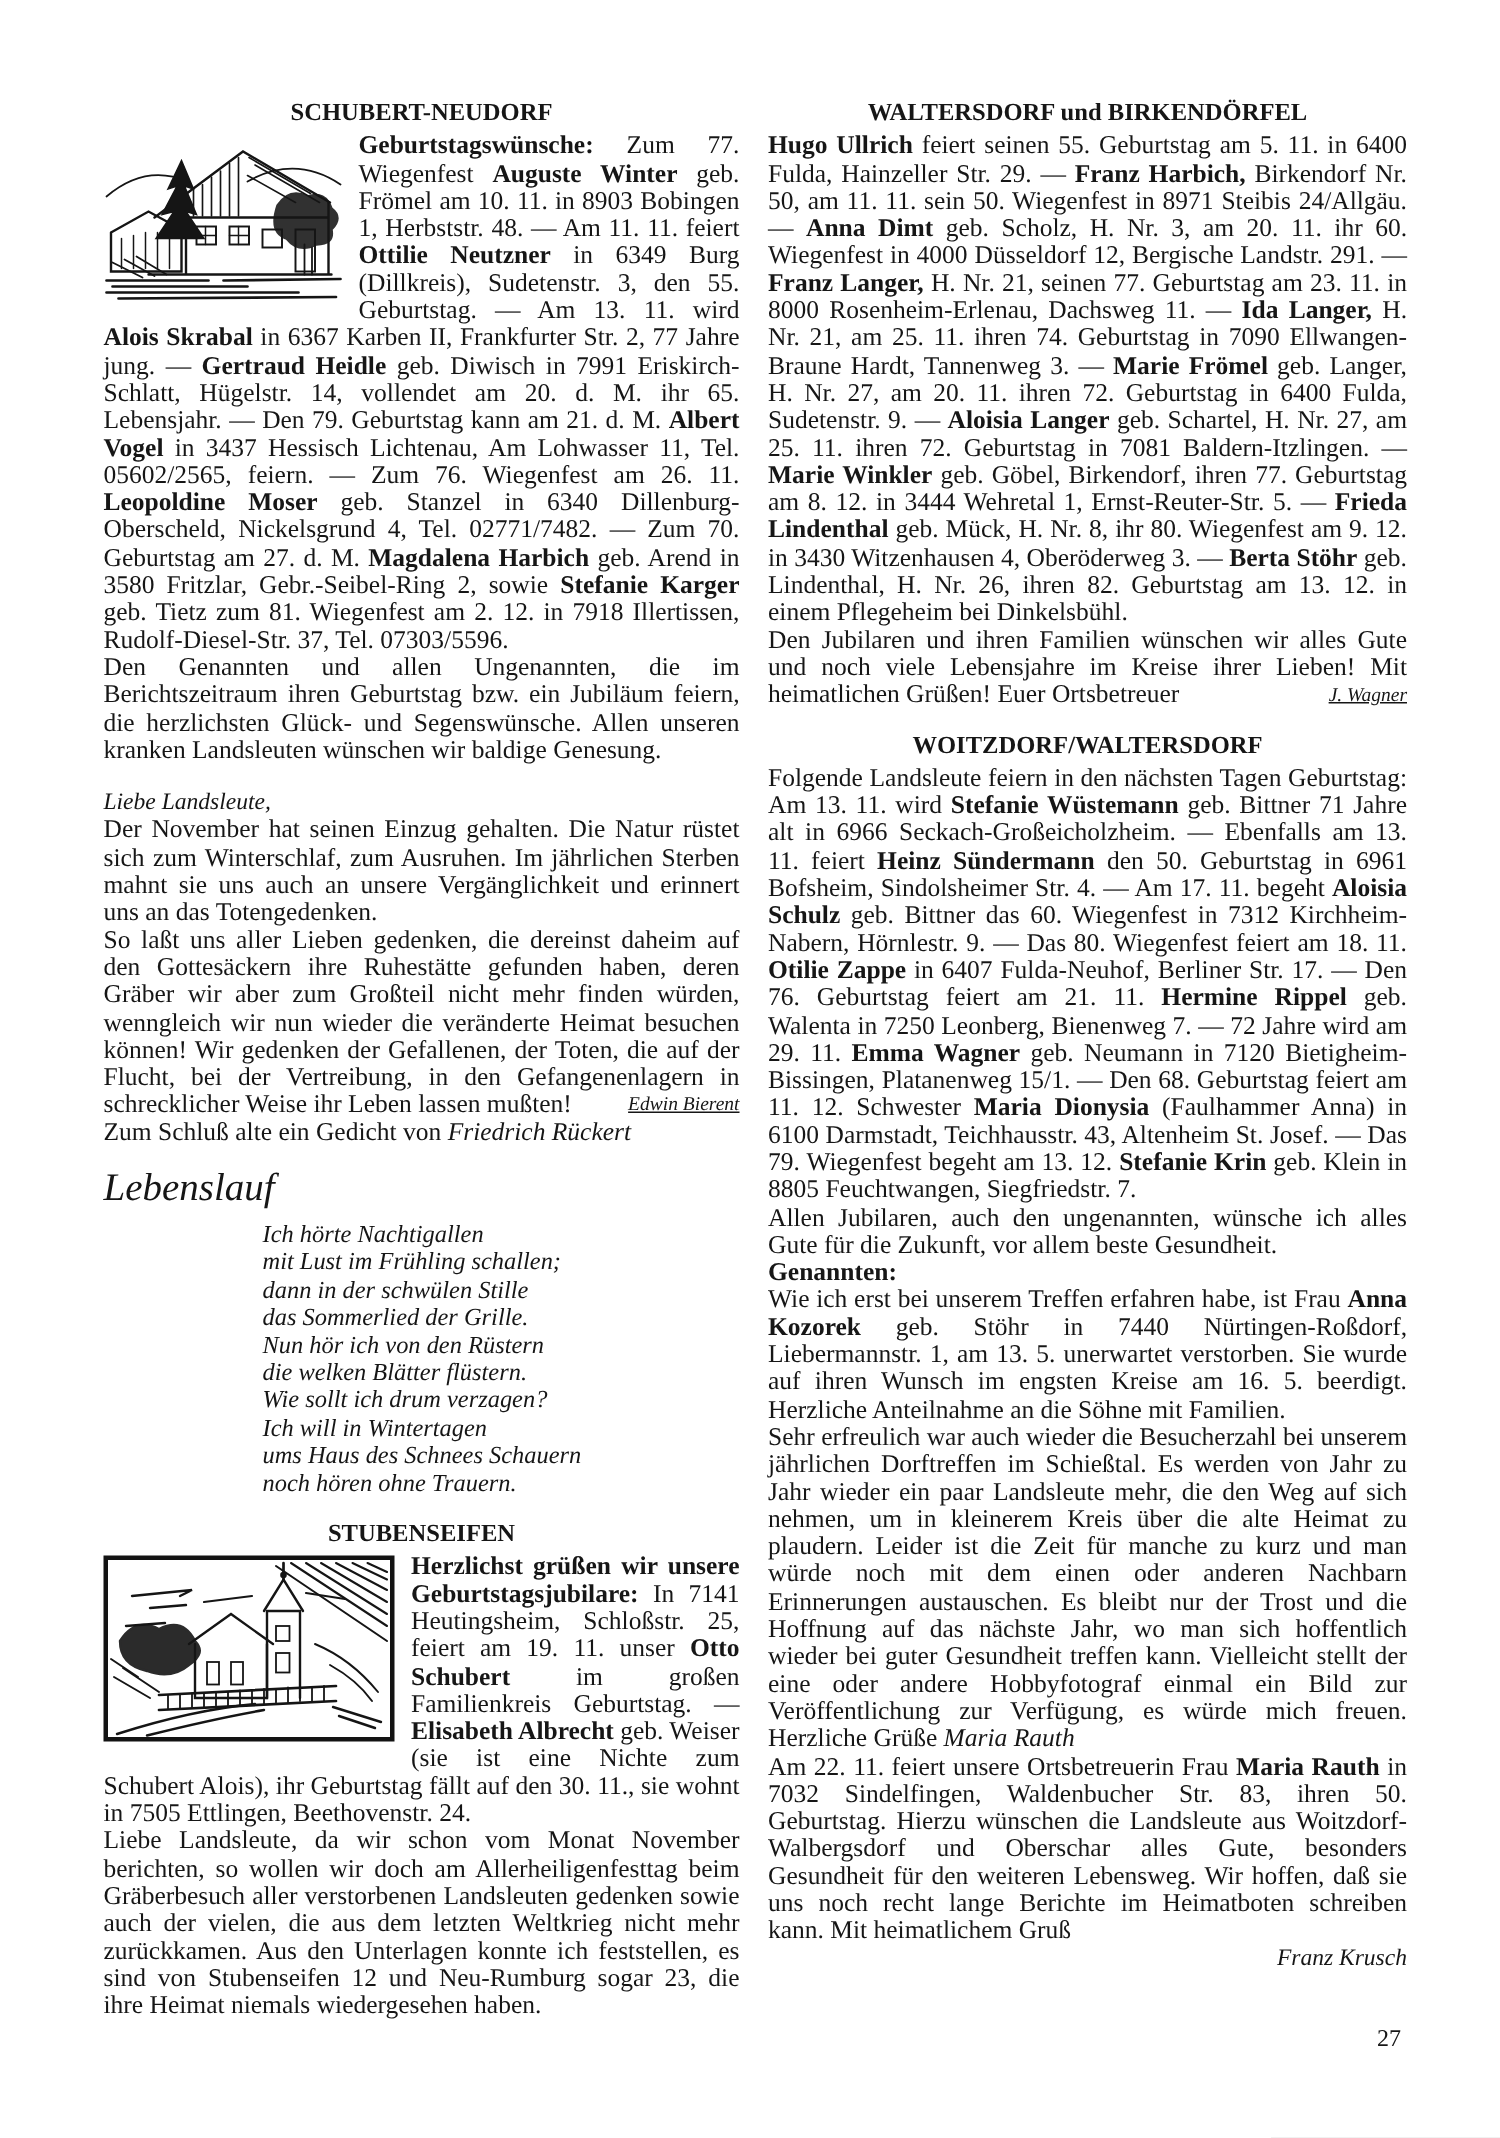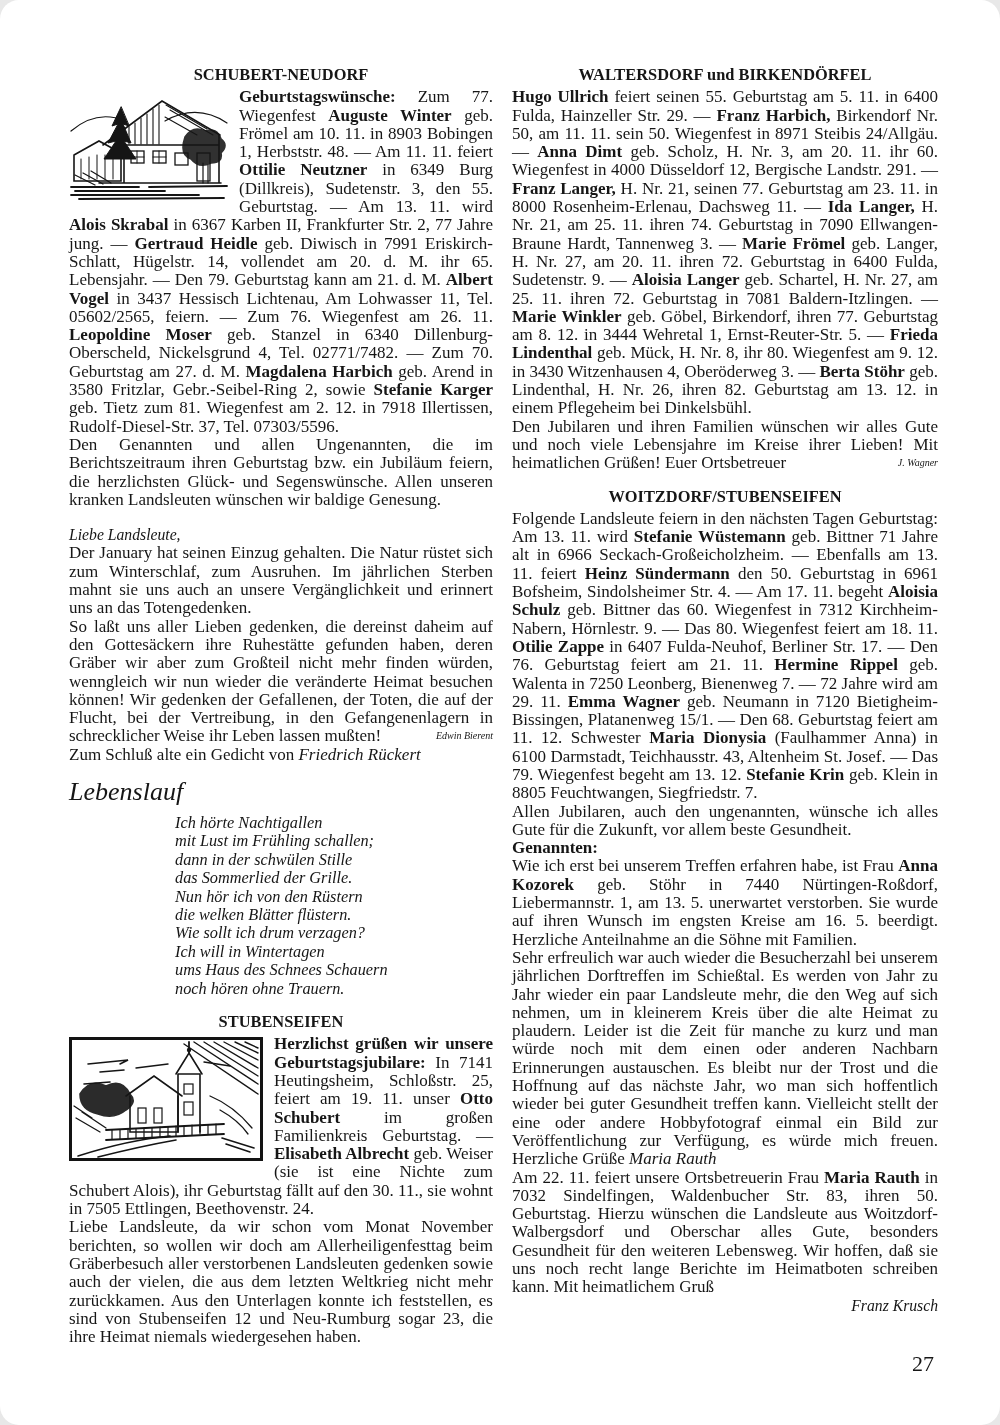--- a/index.html
+++ b/index.html
@@ -1,34 +1,33 @@
 <!DOCTYPE html>
 <html lang="de"><head>
 <meta charset="utf-8">
 <style>
   html,body{margin:0;padding:0;background:#e8e8e8;}
   .sheet{
     position:relative;width:1000px;height:1425px;background:#ffffff;
     font-family:"Liberation Serif","DejaVu Serif",serif;color:#161616;
     overflow:hidden;
-    border-radius:19px;
   }
   .cols{position:absolute;left:69px;top:66px;display:flex;gap:19px;}
   .col{width:424px;}
   .col.right{width:426px;}
   p.body{margin:0;text-align:justify;font-size:17px;line-height:18.3px;}
   .head{font-weight:bold;text-align:center;font-size:16.4px;line-height:18.3px;margin:0 0 4px 0;}
   .head.mt{margin-top:15px;}
   .lead{font-style:italic;font-size:15.7px;line-height:18.3px;margin:17px 0 0 0;text-align:left;}
-  .sig-line{font-size:10px;line-height:18.3px;text-align:right;margin-top:-18.3px;}
+  .sig-line{font-size:13px;line-height:18.3px;text-align:right;margin-top:-18.3px;text-decoration:underline;}
   .sig-own-line{font-size:15.7px;line-height:18.3px;text-align:right;margin:0;}
   .poem-title{text-align:left;font-style:italic;font-size:26px;line-height:30px;margin:13px 0 7px 0;}
   .poem{font-style:italic;font-size:16.3px;line-height:18.4px;margin-left:106px;}
   .addr{font-size:15.7px;line-height:18.3px;margin-left:262px;}
-  .pageno{position:absolute;top:1351px;right:66px;font-size:22px;}
+  .pageno{position:absolute;top:1351px;right:66px;font-size:16px;}
   .bold-lead{font-weight:bold;text-align:left;}
   .mt-gap{margin-top:13px;}
   .mt-gap2{margin-top:18px;}
   .mt-gap3{margin-top:24px;}
   .art{float:left;}
   .art-house{width:161px;height:110px;margin:3px 9px 2px 0;}
   .art-church{width:194px;height:124px;margin:2px 11px 3px 0;border:3px solid #131313;box-sizing:border-box;background:#fff;}
   .art svg{display:block;width:100%;height:100%;}
 </style>
 </head>
@@ -63,21 +62,21 @@
             <path d="M2,96 L70,96 M6,100 L96,100 M2,104 L130,104 M10,108 L155,107 M80,96 L158,95" stroke-width="1.8"></path>
             <path d="M6,84 L26,94 M14,82 L34,93 M22,80 L42,92" stroke-width="1.2"></path>
           </svg>
         </span>
         <span><span style="font-weight: bold;">Geburtstagswünsche:</span><span> Zum 77. Wiegenfest </span><span style="font-weight: bold;">Auguste Winter</span><span> geb. Frömel am 10. 11. in 8903 Bobingen 1, Herbststr. 48. — Am 11. 11. feiert </span><span style="font-weight: bold;">Ottilie Neutzner</span><span> in 6349 Burg (Dillkreis), Sudetenstr. 3, den 55. Geburtstag. — Am 13. 11. wird </span><span style="font-weight: bold;">Alois Skrabal</span><span> in 6367 Karben II, Frankfurter Str. 2, 77 Jahre jung. — </span><span style="font-weight: bold;">Gertraud Heidle</span><span> geb. Diwisch in 7991 Eriskirch-Schlatt, Hügelstr. 14, vollendet am 20. d. M. ihr 65. Lebensjahr. — Den 79. Geburtstag kann am 21. d. M. </span><span style="font-weight: bold;">Albert Vogel</span><span> in 3437 Hessisch Lichtenau, Am Lohwasser 11, Tel. 05602/2565, feiern. — Zum 76. Wiegenfest am 26. 11. </span><span style="font-weight: bold;">Leopoldine Moser</span><span> geb. Stanzel in 6340 Dillenburg-Oberscheld, Nickelsgrund 4, Tel. 02771/7482. — Zum 70. Geburtstag am 27. d. M. </span><span style="font-weight: bold;">Magdalena Harbich</span><span> geb. Arend in 3580 Fritzlar, Gebr.-Seibel-Ring 2, sowie </span><span style="font-weight: bold;">Stefanie Karger</span><span> geb. Tietz zum 81. Wiegenfest am 2. 12. in 7918 Illertissen, Rudolf-Diesel-Str. 37, Tel. 07303/5596.</span></span>
       </p>
 
       <p class="body">Den Genannten und allen Ungenannten, die im Berichtszeitraum ihren Geburtstag bzw. ein Jubiläum feiern, die herzlichsten Glück- und Segenswünsche. Allen unseren kranken Landsleuten wünschen wir baldige Genesung.</p>
 
       <p class="lead">Liebe Landsleute,</p>
-      <p class="body">Der January hat seinen Einzug gehalten. Die Natur rüstet sich zum Winterschlaf, zum Ausruhen. Im jährlichen Sterben mahnt sie uns auch an unsere Vergänglichkeit und erinnert uns an das Totengedenken.</p>
+      <p class="body">Der November hat seinen Einzug gehalten. Die Natur rüstet sich zum Winterschlaf, zum Ausruhen. Im jährlichen Sterben mahnt sie uns auch an unsere Vergänglichkeit und erinnert uns an das Totengedenken.</p>
       <p class="body">So laßt uns aller Lieben gedenken, die dereinst daheim auf den Gottesäckern ihre Ruhestätte gefunden haben, deren Gräber wir aber zum Großteil nicht mehr finden würden, wenngleich wir nun wieder die veränderte Heimat besuchen können! Wir gedenken der Gefallenen, der Toten, die auf der Flucht, bei der Vertreibung, in den Gefangenenlagern in schrecklicher Weise ihr Leben lassen mußten!</p>
       <div class="sig-line"><span style="font-style: italic;">Edwin Bierent</span></div>
       <p class="body"><span><span>Zum Schluß alte ein Gedicht von </span><span style="font-style: italic;">Friedrich Rückert</span></span></p>
 
       <div class="poem-title">Lebenslauf</div>
       <div class="poem">
           <div>Ich hörte Nachtigallen</div>
           <div>mit Lust im Frühling schallen;</div>
           <div>dann in der schwülen Stille</div>
           <div>das Sommerlied der Grille.</div>
@@ -120,21 +119,21 @@
 
       <p class="body">Liebe Landsleute, da wir schon vom Monat November berichten, so wollen wir doch am Allerheiligenfesttag beim Gräberbesuch aller verstorbenen Landsleuten gedenken sowie auch der vielen, die aus dem letzten Weltkrieg nicht mehr zurückkamen. Aus den Unterlagen konnte ich feststellen, es sind von Stubenseifen 12 und Neu-Rumburg sogar 23, die ihre Heimat niemals wiedergesehen haben.</p>
     </div>
 
     <div class="col right">
       <div class="head">WALTERSDORF und BIRKENDÖRFEL</div>
       <p class="body"><span style="font-weight: bold;">Hugo Ullrich</span><span> feiert seinen 55. Geburtstag am 5. 11. in 6400 Fulda, Hainzeller Str. 29. — </span><span style="font-weight: bold;">Franz Harbich,</span><span> Birkendorf Nr. 50, am 11. 11. sein 50. Wiegenfest in 8971 Steibis 24/Allgäu. — </span><span style="font-weight: bold;">Anna Dimt</span><span> geb. Scholz, H. Nr. 3, am 20. 11. ihr 60. Wiegenfest in 4000 Düsseldorf 12, Bergische Landstr. 291. — </span><span style="font-weight: bold;">Franz Langer,</span><span> H. Nr. 21, seinen 77. Geburtstag am 23. 11. in 8000 Rosenheim-Erlenau, Dachsweg 11. — </span><span style="font-weight: bold;">Ida Langer,</span><span> H. Nr. 21, am 25. 11. ihren 74. Geburtstag in 7090 Ellwangen-Braune Hardt, Tannenweg 3. — </span><span style="font-weight: bold;">Marie Frömel</span><span> geb. Langer, H. Nr. 27, am 20. 11. ihren 72. Geburtstag in 6400 Fulda, Sudetenstr. 9. — </span><span style="font-weight: bold;">Aloisia Langer</span><span> geb. Schartel, H. Nr. 27, am 25. 11. ihren 72. Geburtstag in 7081 Baldern-Itzlingen. — </span><span style="font-weight: bold;">Marie Winkler</span><span> geb. Göbel, Birkendorf, ihren 77. Geburtstag am 8. 12. in 3444 Wehretal 1, Ernst-Reuter-Str. 5. — </span><span style="font-weight: bold;">Frieda Lindenthal</span><span> geb. Mück, H. Nr. 8, ihr 80. Wiegenfest am 9. 12. in 3430 Witzenhausen 4, Oberöderweg 3. — </span><span style="font-weight: bold;">Berta Stöhr</span><span> geb. Lindenthal, H. Nr. 26, ihren 82. Geburtstag am 13. 12. in einem Pflegeheim bei Dinkelsbühl.</span></p>
       <p class="body">Den Jubilaren und ihren Familien wünschen wir alles Gute und noch viele Lebensjahre im Kreise ihrer Lieben! Mit heimatlichen Grüßen! Euer Ortsbetreuer</p>
       <div class="sig-line"><span style="font-style: italic;">J. Wagner</span></div>
 
-      <div class="head mt">WOITZDORF/STUBENSEIFEN</div>
+      <div class="head mt">WOITZDORF/WALTERSDORF</div>
       <p class="body"><span>Folgende Landsleute feiern in den nächsten Tagen Geburtstag: Am 13. 11. wird </span><span style="font-weight: bold;">Stefanie Wüstemann</span><span> geb. Bittner 71 Jahre alt in 6966 Seckach-Großeicholzheim. — Ebenfalls am 13. 11. feiert </span><span style="font-weight: bold;">Heinz Sündermann</span><span> den 50. Geburtstag in 6961 Bofsheim, Sindolsheimer Str. 4. — Am 17. 11. begeht </span><span style="font-weight: bold;">Aloisia Schulz</span><span> geb. Bittner das 60. Wiegenfest in 7312 Kirchheim-Nabern, Hörnlestr. 9. — Das 80. Wiegenfest feiert am 18. 11. </span><span style="font-weight: bold;">Otilie Zappe</span><span> in 6407 Fulda-Neuhof, Berliner Str. 17. — Den 76. Geburtstag feiert am 21. 11. </span><span style="font-weight: bold;">Hermine Rippel</span><span> geb. Walenta in 7250 Leonberg, Bienenweg 7. — 72 Jahre wird am 29. 11. </span><span style="font-weight: bold;">Emma Wagner</span><span> geb. Neumann in 7120 Bietigheim-Bissingen, Platanenweg 15/1. — Den 68. Geburtstag feiert am 11. 12. Schwester </span><span style="font-weight: bold;">Maria Dionysia</span><span> (Faulhammer Anna) in 6100 Darmstadt, Teichhausstr. 43, Altenheim St. Josef. — Das 79. Wiegenfest begeht am 13. 12. </span><span style="font-weight: bold;">Stefanie Krin</span><span> geb. Klein in 8805 Feuchtwangen, Siegfriedstr. 7.</span></p>
       <p class="body">Allen Jubilaren, auch den ungenannten, wünsche ich alles Gute für die Zukunft, vor allem beste Gesundheit.</p>
 
       <p class="body bold-lead mt-gap">Genannten:</p>
       <p class="body"><span>Wie ich erst bei unserem Treffen erfahren habe, ist Frau </span><span style="font-weight: bold;">Anna Kozorek</span><span> geb. Stöhr in 7440 Nürtingen-Roßdorf, Liebermannstr. 1, am 13. 5. unerwartet verstorben. Sie wurde auf ihren Wunsch im engsten Kreise am 16. 5. beerdigt. Herzliche Anteilnahme an die Söhne mit Familien.</span></p>
 
       <p class="body mt-gap2"><span>Sehr erfreulich war auch wieder die Besucherzahl bei unserem jährlichen Dorftreffen im Schießtal. Es werden von Jahr zu Jahr wieder ein paar Landsleute mehr, die den Weg auf sich nehmen, um in kleinerem Kreis über die alte Heimat zu plaudern. Leider ist die Zeit für manche zu kurz und man würde noch mit dem einen oder anderen Nachbarn Erinnerungen austauschen. Es bleibt nur der Trost und die Hoffnung auf das nächste Jahr, wo man sich hoffentlich wieder bei guter Gesundheit treffen kann. Vielleicht stellt der eine oder andere Hobbyfotograf einmal ein Bild zur Veröffentlichung zur Verfügung, es würde mich freuen. Herzliche Grüße </span><span style="font-style: italic;">Maria Rauth</span></p>
 
       <p class="body mt-gap3"><span>Am 22. 11. feiert unsere Ortsbetreuerin Frau </span><span style="font-weight: bold;">Maria Rauth</span><span> in 7032 Sindelfingen, Waldenbucher Str. 83, ihren 50. Geburtstag. Hierzu wünschen die Landsleute aus Woitzdorf-Walbergsdorf und Oberschar alles Gute, besonders Gesundheit für den weiteren Lebensweg. Wir hoffen, daß sie uns noch recht lange Berichte im Heimatboten schreiben kann. Mit heimatlichem Gruß</span></p>
       <div class="sig-own-line"><span style="font-style: italic;">Franz Krusch</span></div>

